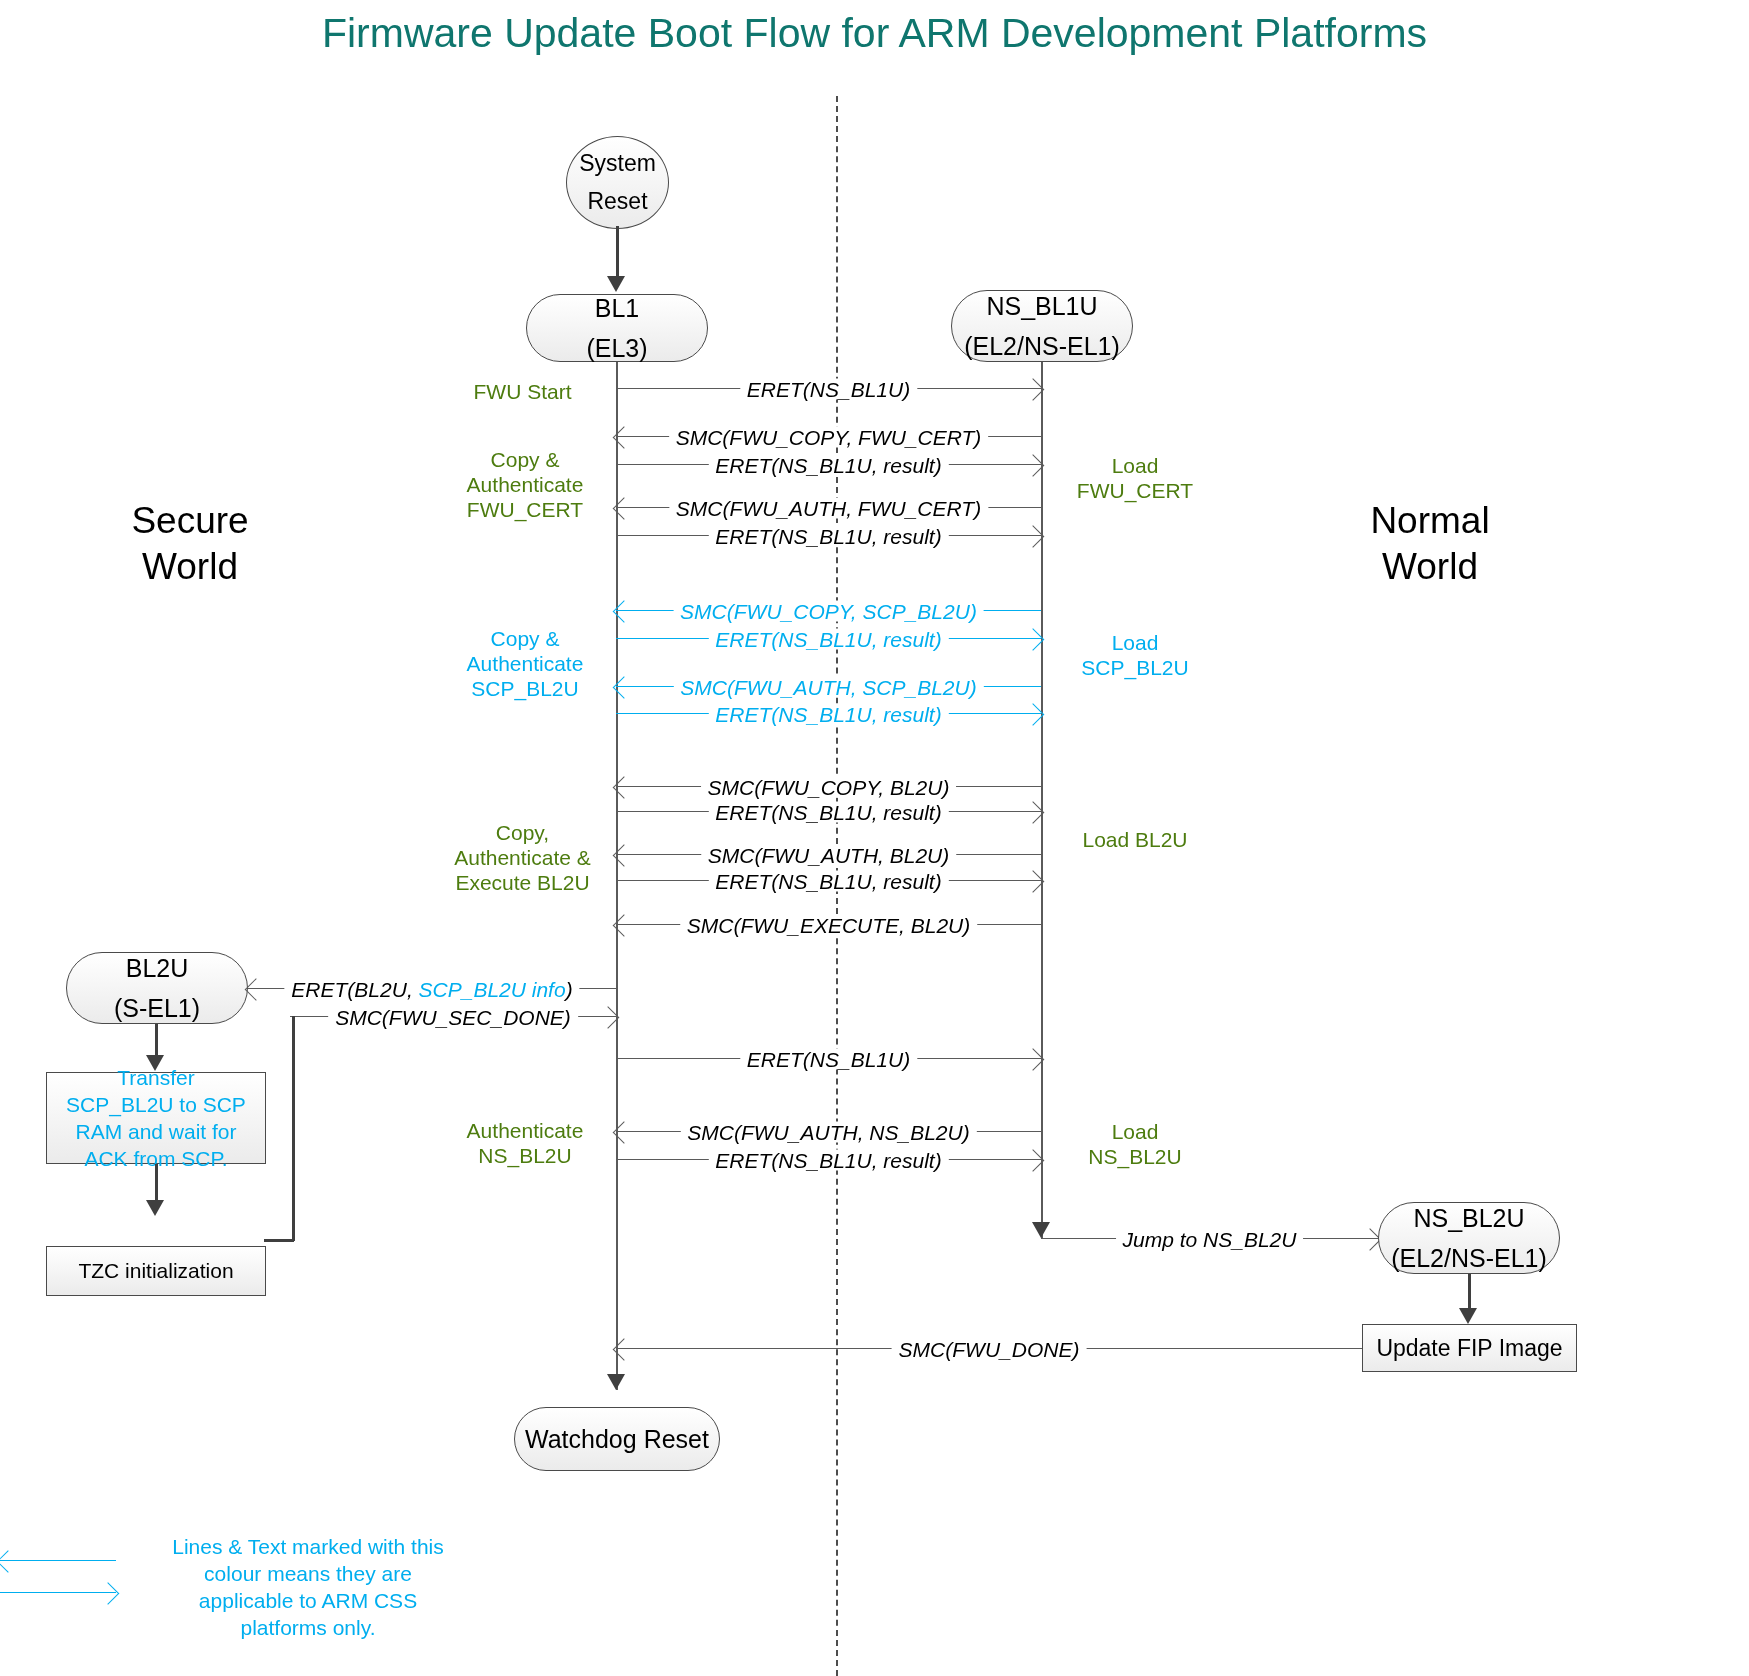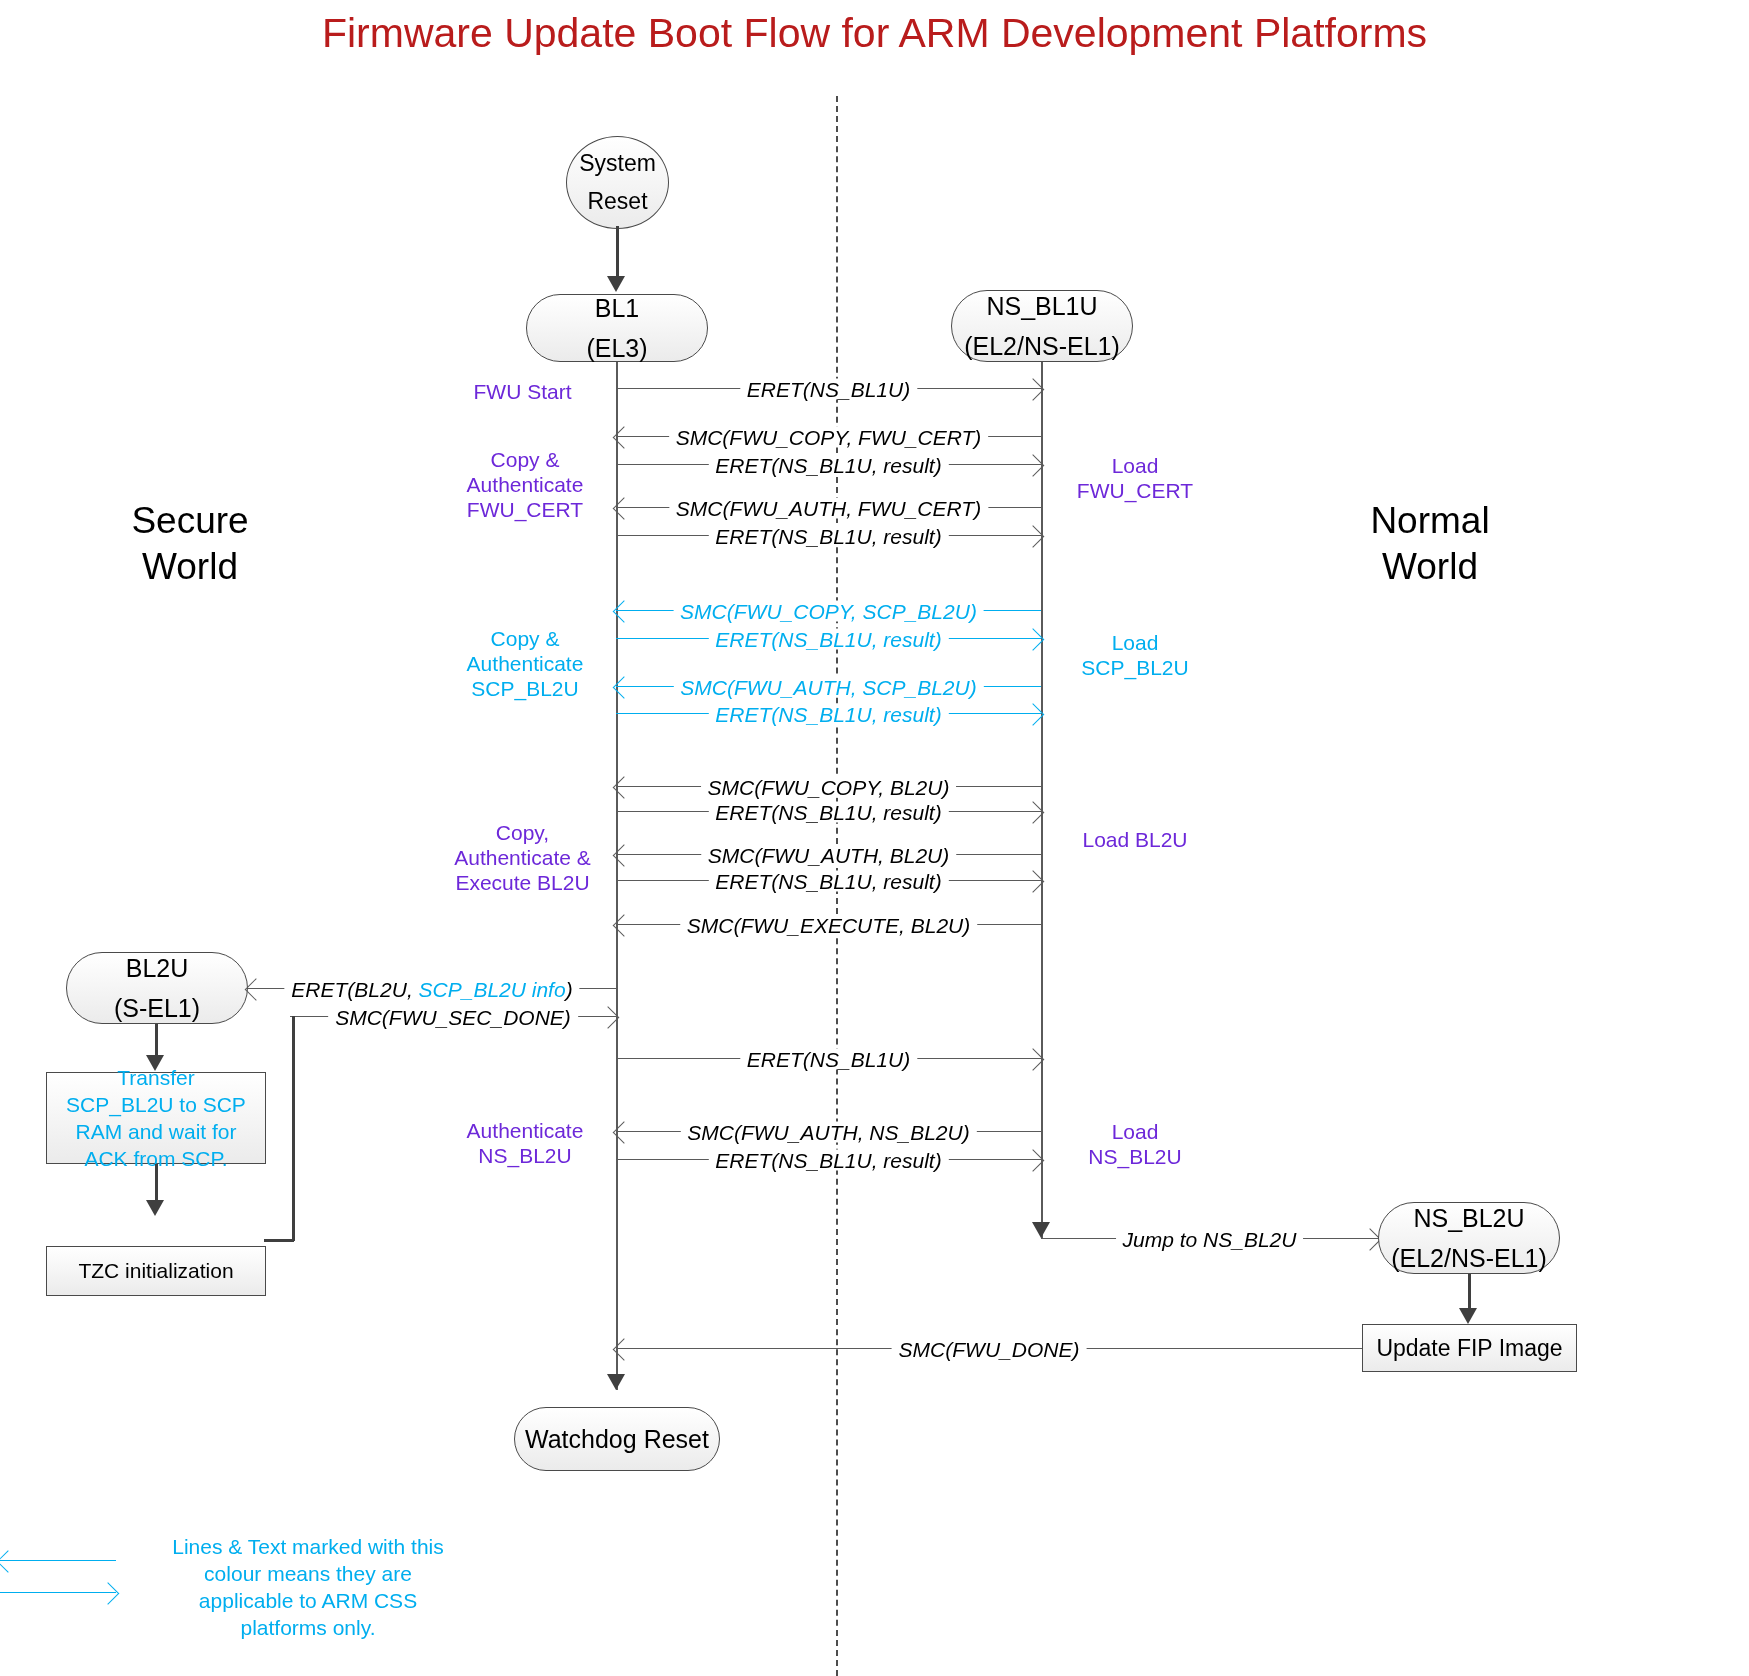--- a/index.html
+++ b/index.html
@@ -19,21 +19,21 @@
     overflow: hidden;
   }
   #title {
     position: absolute;
     left: 0;
     top: 10px;
     width: 1749px;
     text-align: center;
     font-size: 41px;
     font-weight: 400;
-    color: #b91c1c;
+    color: #0f766e;
     letter-spacing: 0px;
   }
   .worldlabel {
     position: absolute;
     font-size: 37px;
     line-height: 46px;
     text-align: center;
     color: #000000;
   }
   .lifeline {
@@ -92,21 +92,21 @@
   }
   .chevR { right: 0px; transform: translateY(-7.5px) rotate(45deg); }
   .chevL { left: 0px;  transform: translateY(-7.5px) rotate(-135deg); }
   .msg.cy .chevR, .msg.cy .chevL { border-color: #00aeef; }
 
   .sidelabel {
     position: absolute;
     font-size: 21px;
     line-height: 25px;
     text-align: center;
-    color: #6d28d9;
+    color: #4d7c0f;
     white-space: pre-line;
   }
   .sidelabel.cy { color: #00aeef; }
 
   .vline {
     position: absolute;
     width: 0;
     border-left: 3.5px solid #3f3f3f;
   }
   .hline {

